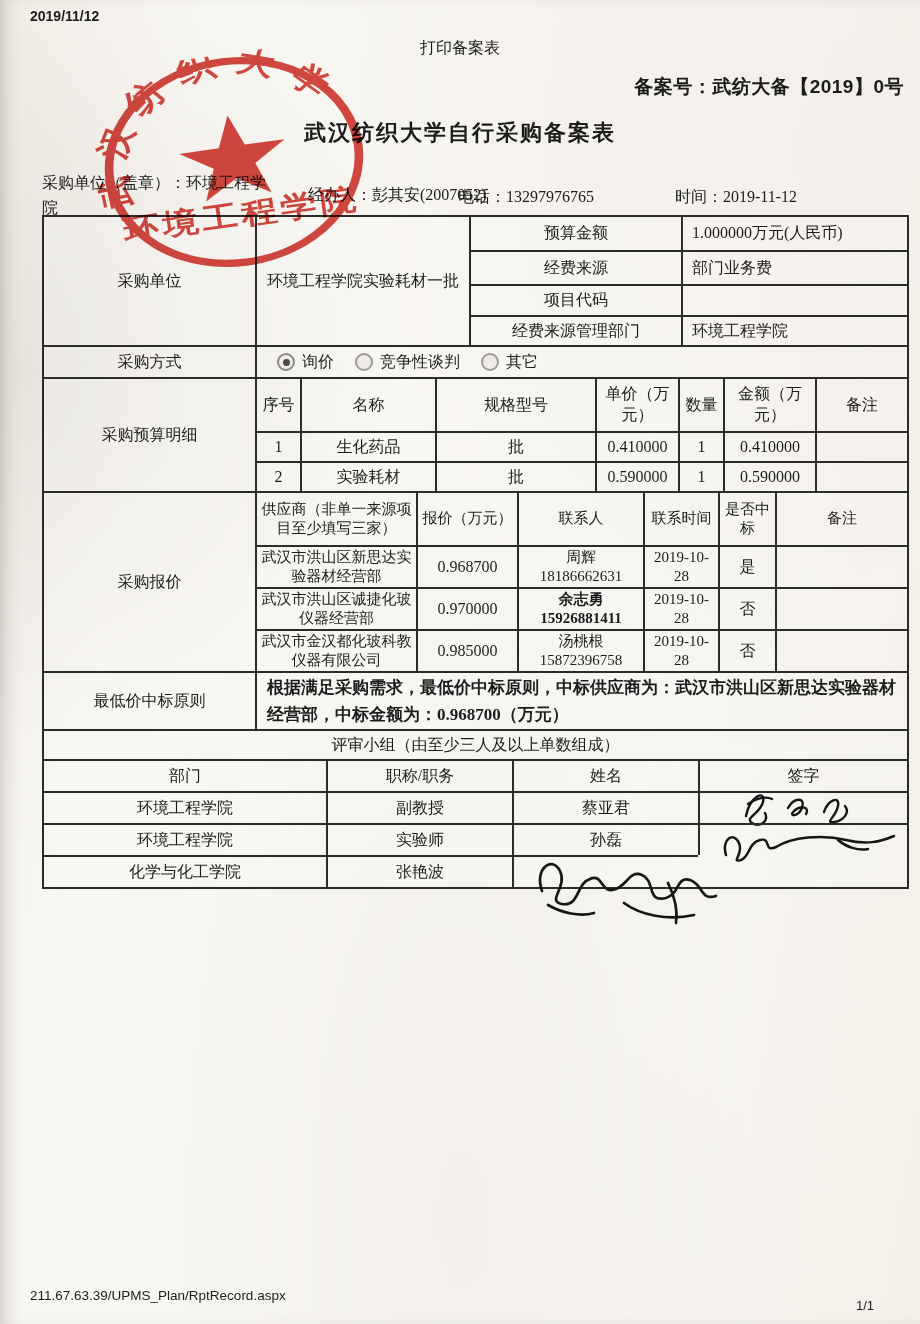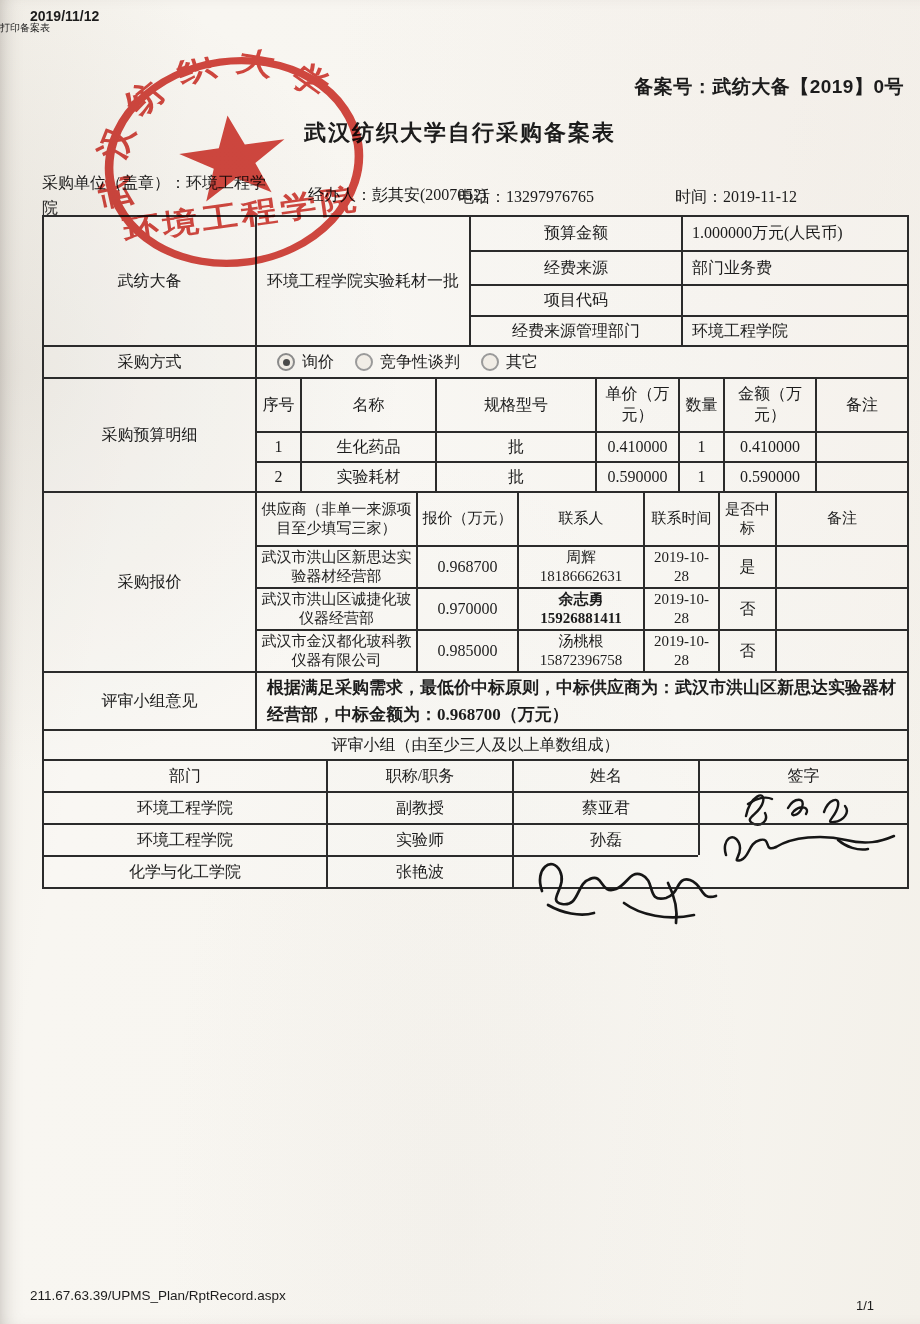--- a/index.html
+++ b/index.html
@@ -9,21 +9,21 @@
     background:
       radial-gradient(ellipse at 88% 10%, rgba(214,192,182,.10), transparent 42%),
       radial-gradient(ellipse at 2% 28%, rgba(150,140,128,.14), transparent 30%),
       radial-gradient(ellipse at 50% 92%, rgba(190,180,168,.08), transparent 45%),
       linear-gradient(100deg,#f2efe8 0%,#f8f6f1 18%,#f7f5f0 70%,#f3f0e9 100%);
     box-shadow:inset 14px 0 22px -16px rgba(90,80,70,.45);
   }
   .sans{font-family:"Liberation Sans","DejaVu Sans",sans-serif;}
   
   .hdr-date{position:absolute;left:30px;top:8px;font-size:14px;font-weight:bold;}
-  .hdr-center{position:absolute;left:0;right:0;top:21px;text-align:left;font-size:10px;}
+  .hdr-center{position:absolute;left:0;right:0;top:38px;text-align:center;font-size:16px;}
   .record-no{position:absolute;right:16px;top:74px;font-size:19px;font-weight:bold;letter-spacing:.5px;}
   .doc-title{position:absolute;left:0;right:0;top:118px;text-align:center;font-size:22px;font-weight:bold;letter-spacing:2px;}
   
   .info{position:absolute;font-size:16px;}
   .info b{font-weight:normal;}
   .unit{left:42px;top:171px;width:224px;line-height:1.55;}
   .agent{left:308px;top:185px;} .phone{left:458px;top:187px;} .time{left:675px;top:187px;}
   
   .maintable{position:absolute;left:42px;top:215px;width:863px;border:2px solid #2b2b2b;background:rgba(255,255,255,.18);}
   .grid{display:grid;width:100%;box-sizing:border-box;}
@@ -76,21 +76,21 @@
   <div class="info phone">
     <b>电话：</b><span>13297976765</span>
   </div>
   <div class="info time">
     <b>时间：</b><span>2019-11-12</span>
   </div>
 
   <div class="maintable">
 
     <div class="grid secA">
-      <div class="c span4">武纺大备</div>
+      <div class="c span4">采购单位</div>
       <div class="c bl span4">环境工程学院实验耗材一批</div>
       <div class="c bl">预算金额</div>
       <div class="c bl left">1.000000万元(人民币)</div>
       <div class="c bl bt">经费来源</div>
       <div class="c bl bt left">部门业务费</div>
       <div class="c bl bt">项目代码</div>
       <div class="c bl bt left"></div>
       <div class="c bl bt">经费来源管理部门</div>
       <div class="c bl bt left">环境工程学院</div>
     </div>
@@ -174,21 +174,21 @@
       <div class="c bl bt small" style="flex-direction:column;">
         <span>汤桃根</span>
         <span>15872396758</span>
       </div>
       <div class="c bl bt small">2019-10-28</div>
       <div class="c bl bt">否</div>
       <div class="c bl bt"></div>
     </div>
 
     <div class="grid secE bt">
-      <div class="c">评审小组意见</div>
+      <div class="c">最低价中标原则</div>
       <div class="c bl left opinion">根据满足采购需求，最低价中标原则，中标供应商为：武汉市洪山区新思达实验器材经营部，中标金额为：0.968700（万元）</div>
     </div>
 
     <div class="grid secF bt">
       <div class="c">评审小组（由至少三人及以上单数组成）</div>
     </div>
 
     <div class="grid secG bt">
       <div class="c">部门</div>
       <div class="c bl">职称/职务</div>

